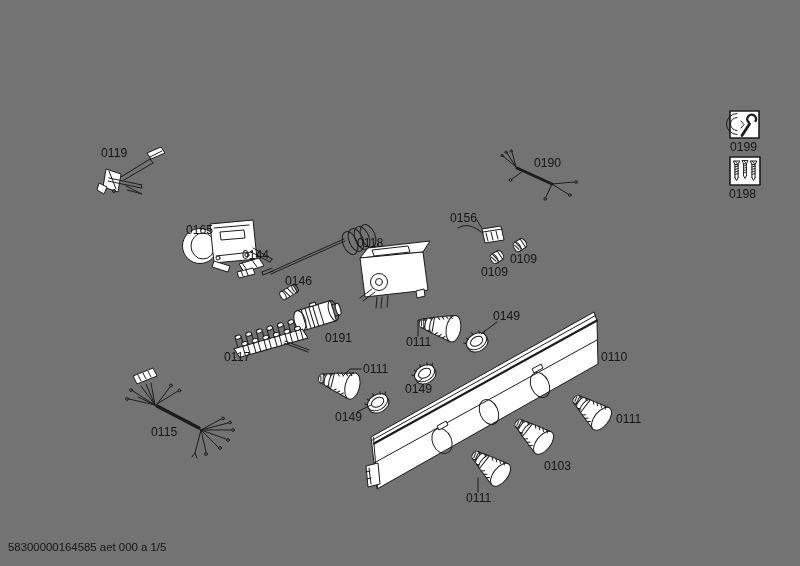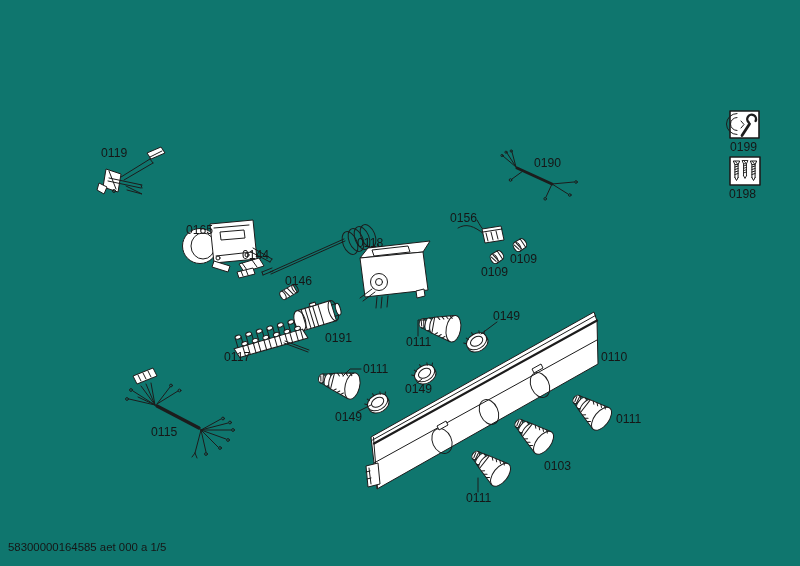--- a/index.html
+++ b/index.html
@@ -1,16 +1,16 @@
 <!DOCTYPE html>
 <html><head>
 <meta charset="utf-8">
 <style>
   html,body{margin:0;padding:0;background:#ffffff;}
-  #stage{position:relative;width:800px;height:566px;background:#0f766e;overflow:hidden;}
+  #stage{position:relative;width:800px;height:566px;background:#737373;overflow:hidden;}
   svg{display:block;}
   .ln{fill:none;stroke:#1c1c1c;stroke-width:1;stroke-linecap:round;stroke-linejoin:round;}
   .w{fill:#ffffff;stroke:#1c1c1c;stroke-width:1;stroke-linejoin:round;}
   .thick{fill:none;stroke:#1c1c1c;stroke-width:3.4;stroke-linecap:round;}
   .b2{stroke-width:2.2;}
   .b15{stroke-width:1.6;}
   text{font-family:"Liberation Sans","DejaVu Sans",sans-serif;font-size:12.2px;fill:#161616;}
   .footer{font-size:11.4px;}
 </style>
 </head>

